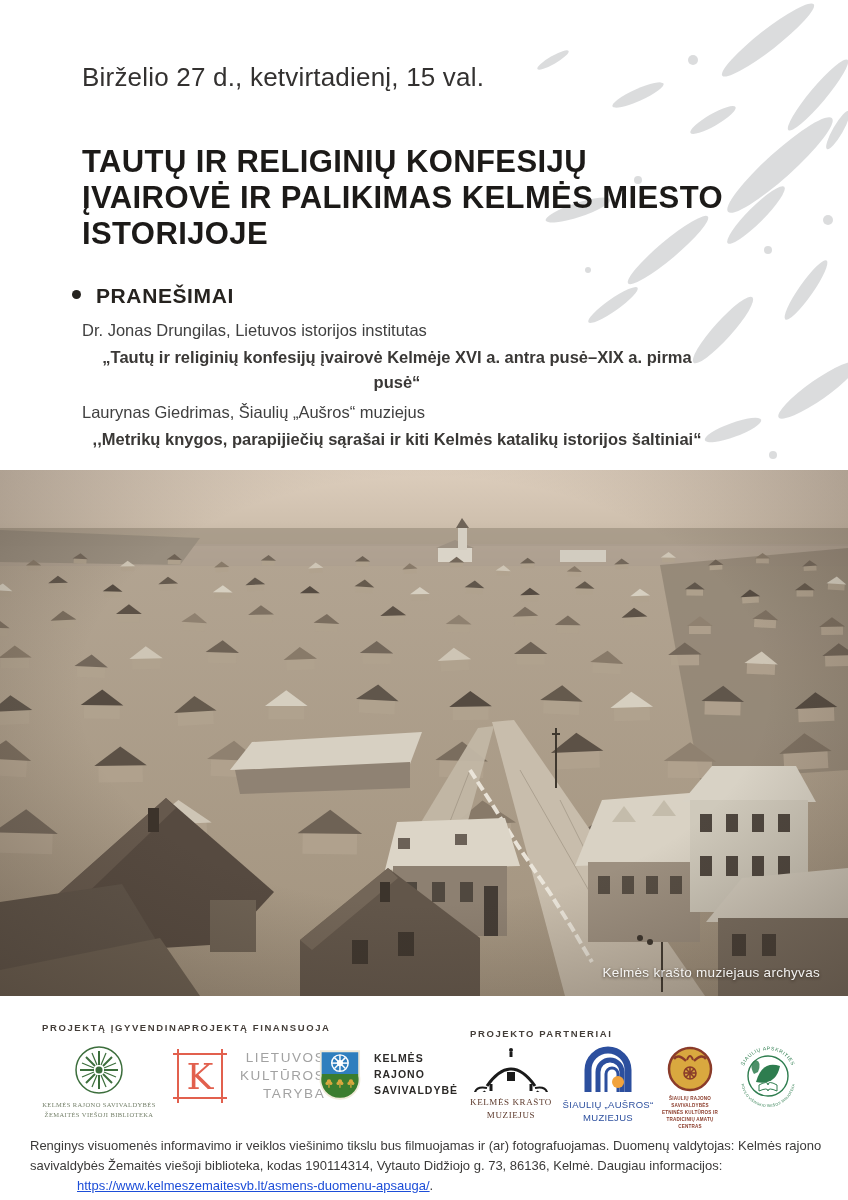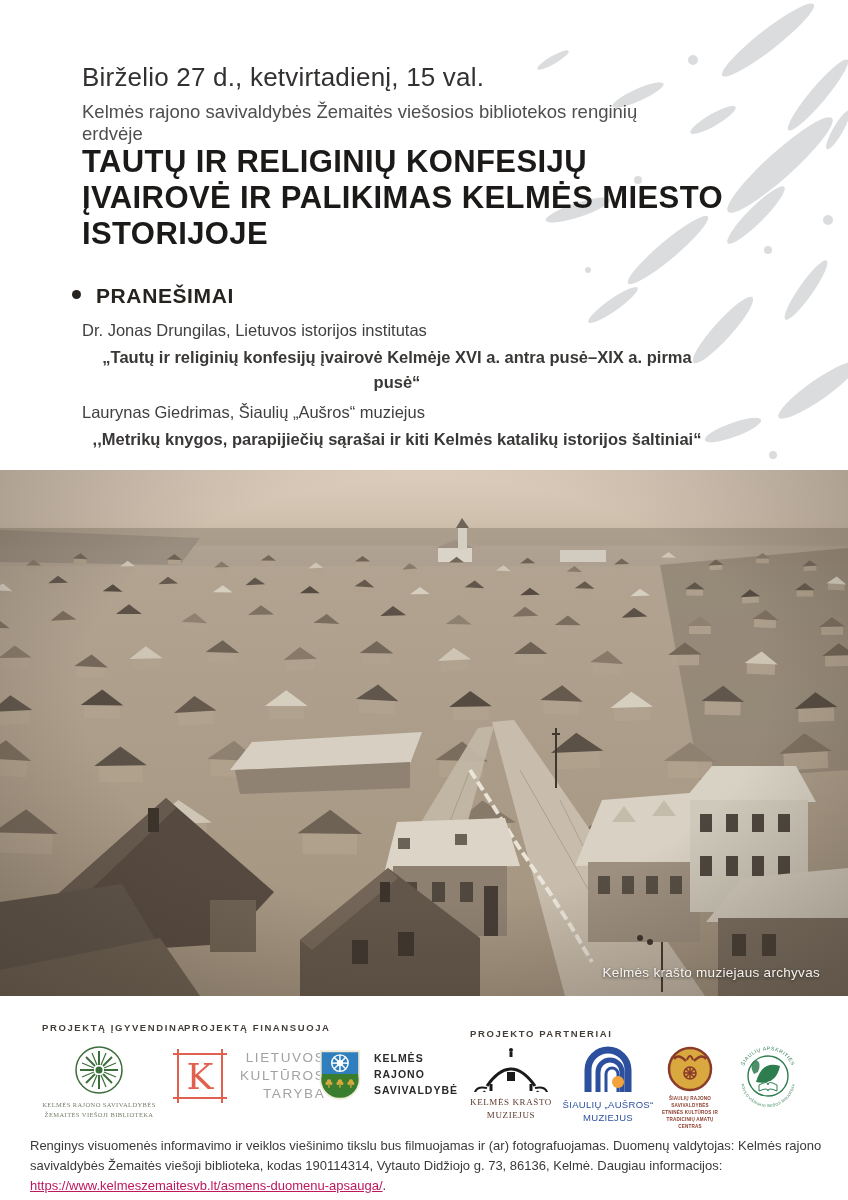--- a/index.html
+++ b/index.html
@@ -39,21 +39,21 @@
       letter-spacing:.6px;line-height:1.45;}
   .ausros-caption{font-size:9.5px;color:#2c4f9e;letter-spacing:.3px;line-height:1.4;}
   .etn-caption{font-size:4.6px;color:#8a3b2a;letter-spacing:.2px;line-height:1.5;font-weight:bold;}
   .muni-caption{font-size:10.5px;font-weight:bold;color:#2c2a28;letter-spacing:1px;
       line-height:1.5;text-align:left;}
   .lkt-caption{font-size:13.5px;color:#a2a2a2;letter-spacing:1.6px;line-height:1.35;text-align:right;}
   .lkt-box{display:flex;align-items:center;gap:12px;}
   
   .footer{position:absolute;left:30px;top:1136px;width:795px;font-size:13px;color:#3b3a39;
       line-height:1.55;}
-  .footer a{color:#be185d;text-decoration:underline;}
+  .footer a{color:#1d4ed8;text-decoration:underline;margin-left:47px;}
 </style>
 </head>
 <body>
 
 <div class="poster">
 
   <svg class="texture" viewBox="0 0 330 480">
     <g fill="#c5c7c9" opacity="0.62">
       <ellipse cx="250" cy="40" rx="58" ry="10" transform="rotate(-38 250 40)"></ellipse>
       <ellipse cx="300" cy="95" rx="46" ry="8" transform="rotate(-50 300 95)"></ellipse>
@@ -74,21 +74,20 @@
       <circle cx="120" cy="180" r="4"></circle>
         <circle cx="310" cy="220" r="5"></circle>
       <circle cx="70" cy="270" r="3"></circle>
         <circle cx="255" cy="455" r="4"></circle>
       <ellipse cx="320" cy="130" rx="22" ry="5" transform="rotate(-60 320 130)"></ellipse>
     </g>
   </svg>
 
   <div class="header">
     <div class="date-line">Birželio 27 d., ketvirtadienį, 15 val.</div>
-    <div class="venue-line">Kelmės rajono savivaldybės Žemaitės viešosios bibliotekos renginių erdvėje</div>
   </div>
 
   <h1 class="main-title">TAUTŲ IR RELIGINIŲ KONFESIJŲ
 ĮVAIROVĖ IR PALIKIMAS KELMĖS MIESTO
 ISTORIJOJE</h1>
 
   <div class="agenda">
     <div class="bullet-row">
       <span class="dot"></span>
       <span class="bullet-label">PRANEŠIMAI</span>

